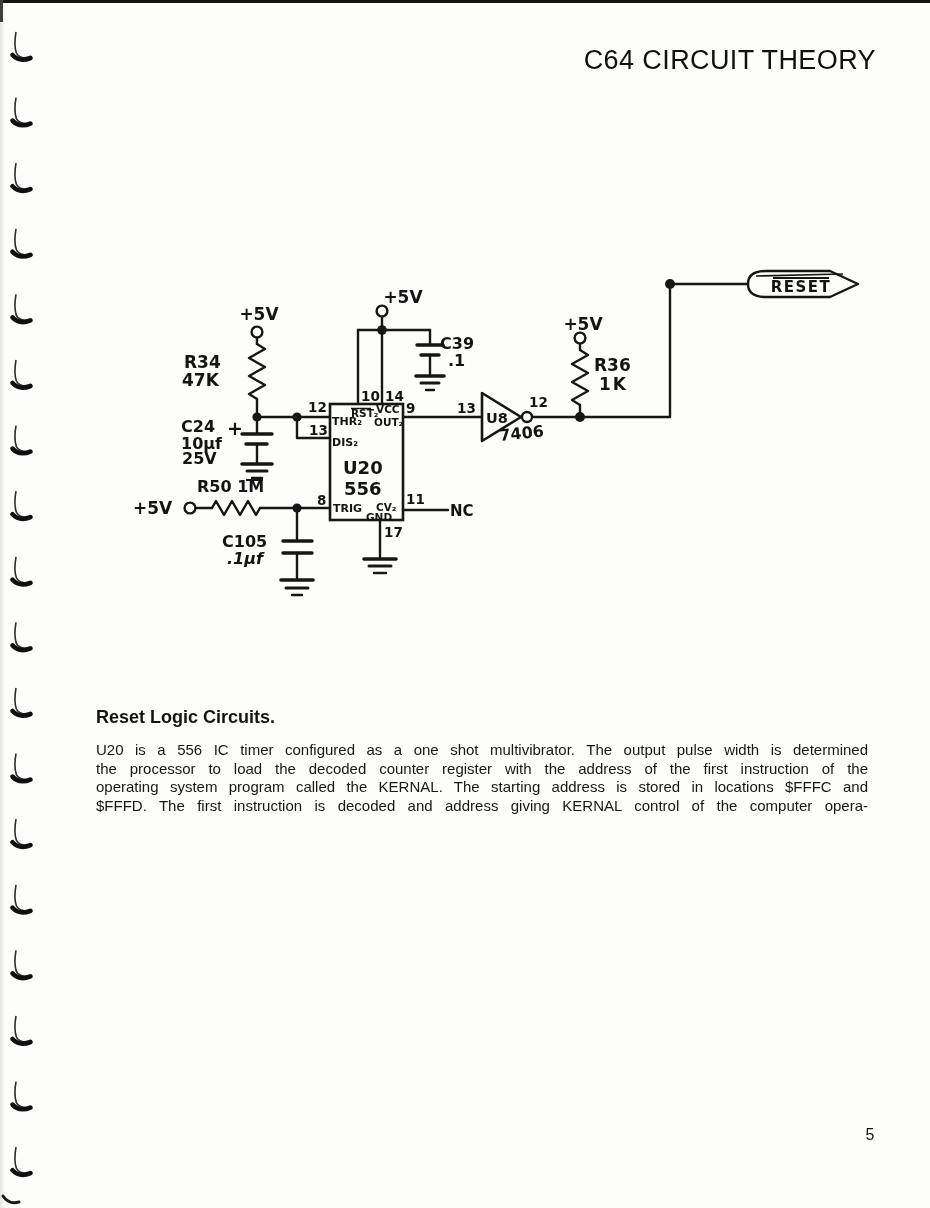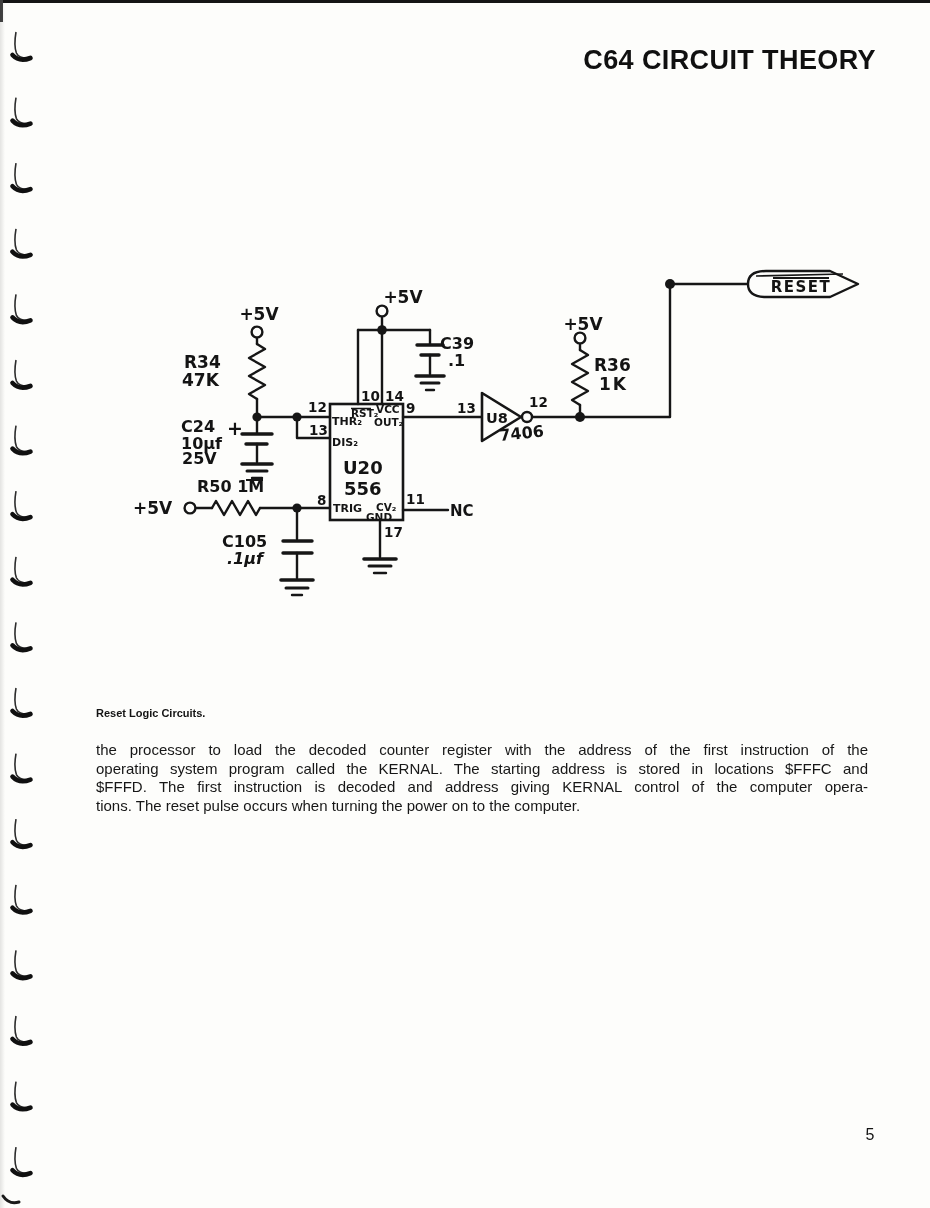--- a/index.html
+++ b/index.html
@@ -5,24 +5,24 @@
   html,body{margin:0;padding:0;}
   body{width:930px;height:1208px;background:#fdfdfb;overflow:hidden;}
   .page{position:relative;width:930px;height:1208px;background:#fdfdfb;overflow:hidden;
         font-family:"Liberation Sans",sans-serif;color:#161616;}
   .top-edge{position:absolute;top:0;left:0;width:930px;height:2.5px;background:#151515;}
   .corner-smudge{position:absolute;top:0;left:0;width:3px;height:22px;background:#444;}
   .left-scan-edge{position:absolute;top:0;left:0;width:5px;height:100%;
         background:linear-gradient(to right,rgba(0,0,0,.10),rgba(0,0,0,0));}
   .binding{position:absolute;top:0;left:0;}
   .title{position:absolute;left:436px;top:45px;width:440px;margin:0;text-align:right;
-        font-size:27px;font-weight:700;letter-spacing:.4px;color:#101010;
+        font-size:27px;font-weight:400;letter-spacing:.4px;color:#101010;
         font-family:"Liberation Sans",sans-serif;}
   .schematic{position:absolute;top:0;left:0;}
-  .heading{position:absolute;left:96px;top:707px;margin:0;font-size:11px;font-weight:700;
+  .heading{position:absolute;left:96px;top:707px;margin:0;font-size:18px;font-weight:700;
         color:#131313;}
   .para{position:absolute;left:96px;top:741px;width:772px;font-size:15px;line-height:18.6px;
         color:#171717;}
   .pline{text-align:justify;text-align-last:justify;white-space:normal;}
   .pline.last{text-align-last:left;}
   .pagenum{position:absolute;left:858px;top:1126px;width:24px;text-align:center;
         font-size:16px;color:#131313;}
   svg text{font-family:"DejaVu Sans",sans-serif;fill:#141414;}
 </style>
 </head>
@@ -263,21 +263,21 @@
       <text x="529" y="407" font-size="13.5" font-weight="600">12</text>
       <text x="500" y="441" font-size="16" font-weight="700" transform="rotate(-6 500 441)">7406</text>
 
       <text x="450" y="516" font-size="15" font-weight="700">NC</text>
     </g>
   </svg>
 
   <h2 class="heading">Reset Logic Circuits.</h2>
 
   <div class="para">
+    <div class="pline">U20 is a 556 IC timer configured as a one shot multivibrator. The output pulse width is determined</div>
     <div class="pline">the processor to load the decoded counter register with the address of the first instruction of the</div>
     <div class="pline">operating system program called the KERNAL. The starting address is stored in locations $FFFC and</div>
     <div class="pline">$FFFD. The first instruction is decoded and address giving KERNAL control of the computer opera-</div>
-    <div class="pline last">tions. The reset pulse occurs when turning the power on to the computer.</div>
   </div>
 
   <div class="pagenum">5</div>
 
 </div>
 
 </body></html>

